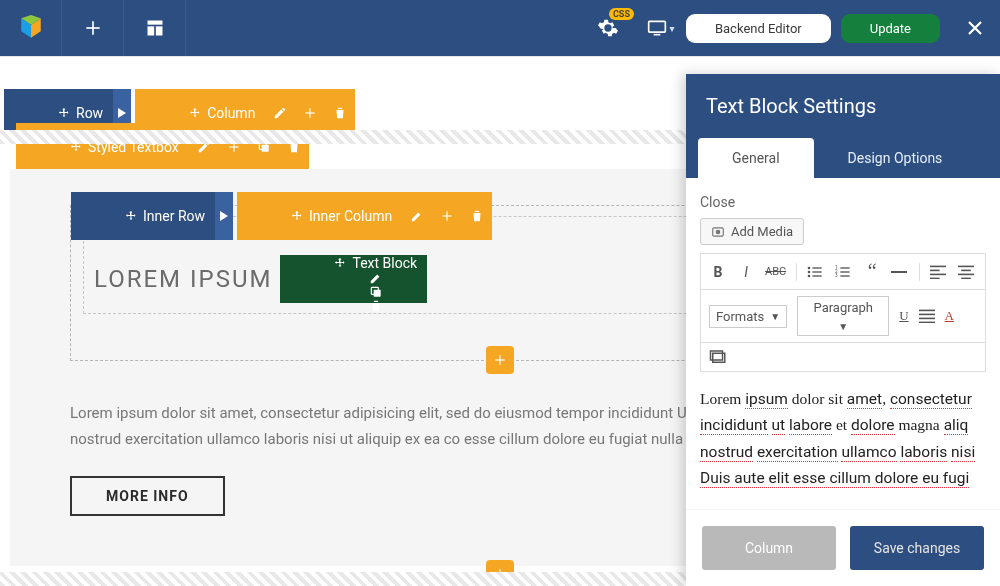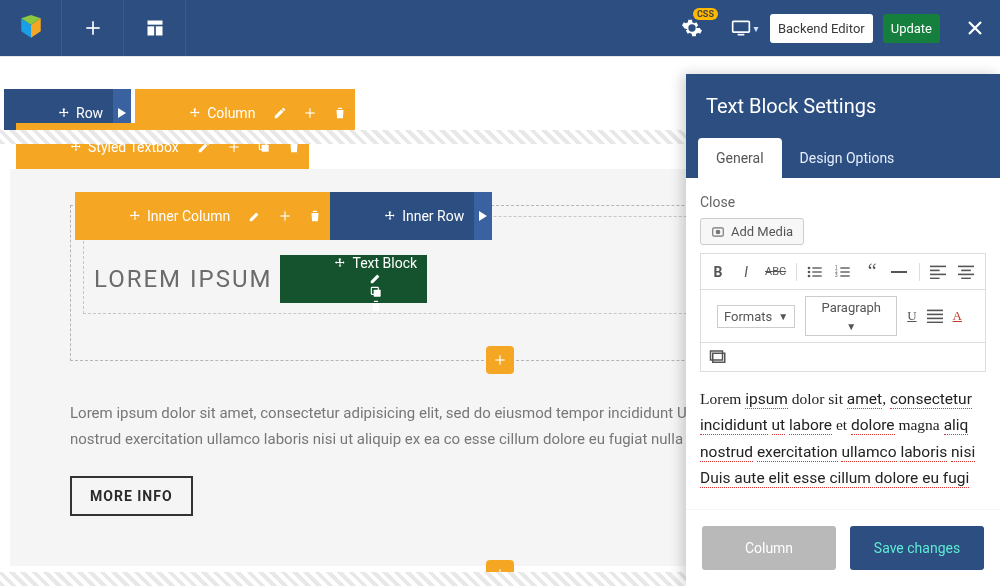--- a/index.html
+++ b/index.html
@@ -6,21 +6,21 @@
 body { width: 1000px; height: 586px; overflow: hidden; background: #fff; position: relative; }
 
 
 .topbar { height: 56px; background: #2c4e80; display: flex; align-items: center; color: #fff; }
 .topbar .logo-box { width: 62px; height: 56px; display: flex; align-items: center; justify-content: center; border-right: 1px solid rgba(255,255,255,0.08);}
 .topbar .tbtn { width: 62px; height: 56px; display: flex; align-items: center; justify-content: center; cursor: pointer; border-right: 1px solid rgba(255,255,255,0.08);}
 .topbar .spacer { flex: 1; }
 .topbar .gear { width: 56px; height:56px; display:flex; align-items:center; justify-content:center; position: relative; cursor:pointer;}
 .topbar .gear .css-badge { position:absolute; top:8px; right:2px; background:#ffb900; color:#444; font-size:9px; font-weight:700; padding:1px 4px; border-radius:6px;}
 .topbar .resp { width:50px; height:56px; display:flex; align-items:center; justify-content:center; cursor:pointer;}
-.topbar .btn { padding:7px 8px; border-radius:3px; font-size:13px; margin-right:10px; cursor:pointer; border:none;}
+.topbar .btn { padding:7px 29px; border-radius:9px; font-size:13px; margin-right:10px; cursor:pointer; border:none;}
 .btn-white { background:#fff; color:#3a3a3a; }
 .btn-blue { background:#15803d; color:#fff; }
 .topbar .close { width:50px; height:56px; display:flex; align-items:center; justify-content:center; cursor:pointer; font-size:22px; }
 
 
 .canvas { position:absolute; top:56px; left:0; right:0; bottom:0; background:#fff; overflow:hidden; border-top:1px solid #e6e6e6;}
 .scrollbar { position:absolute; right:0; top:56px; width:10px; height:30px; background:#c9c9c9;}
 
 .row-bar { display:flex; align-items:stretch; height:30px; margin-top:18px; margin-left:4px;}
 .pill { display:flex; align-items:center; height:48px; color:#fff; font-size:14px;padding-left:44px; }
@@ -36,51 +36,51 @@
 .content-frame { margin:16px 10px 0 10px; background:#f5f5f5; padding:30px 60px 50px 60px; position:relative;}
 
 .heading-row { display:flex; align-items:center; margin-top:28px;}
 .heading-text { font-size:24px; letter-spacing:2px; color:#6b6b6b; font-weight:400; margin-right:8px;}
 
 .dashed-wrap { border:1px dashed #b5b5b5; padding:10px 12px 46px 12px; margin-top:6px; position:relative;}
 .dashed-inner { border:1px dashed #c7c7c7; padding:10px;}
 .add-badge { position:absolute; left:50%; transform:translateX(-50%); bottom:-14px; width:28px; height:28px; background:#f5a623; border-radius:4px; display:flex; align-items:center; justify-content:center; color:#fff;}
 
 .para { color:#777; font-size:15px; line-height:1.7; margin-top:40px;}
-.more-btn { display:inline-block; margin-top:24px; border:2px solid #333; color:#2b2b2b; font-weight:700; font-size:14px; letter-spacing:1px; padding:10px 18px;}
+.more-btn { display:inline-block; margin-top:24px; border:2px solid #333; color:#2b2b2b; font-weight:700; font-size:14px; letter-spacing:1px; padding:10px 34px;}
 
 .edge-add { position:absolute; left:50%; transform:translateX(-50%); bottom:-2px; width:28px; height:28px; background:#f5a623; border-radius:4px 4px 0 0; display:flex; align-items:center; justify-content:center; color:#fff;}
 
 .hatch { position:absolute; left:0; right:0; height:14px; background:repeating-linear-gradient(45deg,#e8e8e8,#e8e8e8 4px,#fff 4px,#fff 8px);}
 .hatch.top { top:73px; }
 .hatch.bottom { bottom:0; }
 
 
 .panel { position:absolute; right:0; top:74px; width:314px; bottom:0; background:#fff; box-shadow:-4px 0 12px rgba(0,0,0,0.18); display:flex; flex-direction:column;}
 .panel-header { background:#2c4e80; color:#fff; padding:20px 20px; font-size:20px; font-weight:400;}
 .panel-tabs { background:#2c4e80; display:flex; padding-left:12px;}
-.panel-tabs .tab { padding:12px 18px; font-size:14px; color:#e6eefb; cursor:pointer; border-radius:4px 4px 0 0;}
+.panel-tabs .tab { padding:12px 34px; font-size:14px; color:#e6eefb; cursor:pointer; border-radius:4px 4px 0 0;}
 .panel-tabs .tab.active { background:#fff; color:#555;}
 .panel-body { flex:1; padding:16px 14px; overflow:hidden; }
 .panel-body .label { font-size:14px; color:#666; margin-bottom:8px;}
 .addmedia { display:inline-flex; align-items:center; gap:6px; border:1px solid #ccc; background:#f7f7f7; color:#555; font-size:13px; padding:5px 10px; border-radius:3px; cursor:pointer;}
 .wysiwyg-bar { border:1px solid #ddd; margin-top:8px; padding:6px 8px; display:flex; flex-wrap:wrap; gap:10px; align-items:center; font-family:Georgia,serif; color:#555; font-size:14px;}
 .wysiwyg-bar .tb { cursor:pointer; min-width:18px; text-align:center;}
 .wysiwyg-bar .sep { width:1px; height:18px; background:#ddd;}
-.wysiwyg-row2 { border:1px solid #ddd; border-top:none; padding:6px 16px; display:flex; align-items:center; gap:10px; font-size:13px; color:#555;}
+.wysiwyg-row2 { border:1px solid #ddd; border-top:none; padding:6px 8px; display:flex; align-items:center; gap:10px; font-size:13px; color:#555;}
 .wysiwyg-row2 select, .wysiwyg-row2 .faux-select { border:1px solid #ccc; padding:3px 6px; font-size:13px; background:#fff; color:#555;}
 .faux-select { display:inline-flex; align-items:center; gap:6px; cursor:pointer;}
 .wysiwyg-row3 { border:1px solid #ddd; border-top:none; padding:6px 8px; color:#555;}
 .editor-content { margin-top:14px; font-family:Georgia,"Times New Roman",serif; font-size:15.5px; line-height:1.7; color:#222;}
 .editor-content .miss { border-bottom:1px dotted #d33; }
 
 .panel-footer { padding:16px; display:flex; gap:14px; border-top:1px solid rgba(0,0,0,0.04);}
 .panel-footer button { flex:1; padding:14px 8px; font-size:14px; border:none; border-radius:3px; cursor:pointer;}
 .btn-close { background:#b9b9b9; color:#fff;}
-.btn-save { background:#2c4e80; color:#5eead4;}
+.btn-save { background:#2c4e80; color:#e5e5e5;}
 
 .ico { display:inline-flex; }
 svg { display:block; }
 
 .gray-block { position:absolute; right:74px; bottom:6px; width:52px; height:24px; background:#8a8a8a;}
 </style>
 </head>
 <body>
 
 <div class="topbar">
@@ -209,20 +209,35 @@
           </svg>
         </div>
     </div>
   </div>
 
   <div class="content-frame">
 
     <div class="dashed-wrap">
 
       <div style="position:absolute; top:-14px; left:0; display:flex;">
+        <div class="pill blue-pill">
+          <div class="seg">
+            <span class="ico">
+                <svg width="12" height="12" viewBox="0 0 24 24" fill="#fff">
+                  <path d="M12 2l3 3h-2v5h5V8l3 3-3 3v-2h-5v5h2l-3 3-3-3h2v-5H5v2l-3-3 3-3v2h5V5H8z"></path>
+                </svg>
+              </span>
+            <span>Inner Row</span>
+          </div>
+          <div class="arrowcap">
+              <svg width="8" height="10" viewBox="0 0 8 10" fill="#fff">
+                <path d="M0 0l8 5-8 5z"></path>
+              </svg>
+            </div>
+        </div>
         <div class="pill orange-pill" style="margin-left:4px;">
           <div class="seg">
             <span class="ico">
                 <svg width="12" height="12" viewBox="0 0 24 24" fill="#fff">
                   <path d="M12 2l3 3h-2v5h5V8l3 3-3 3v-2h-5v5h2l-3 3-3-3h2v-5H5v2l-3-3 3-3v2h5V5H8z"></path>
                 </svg>
               </span>
             <span>Inner Column</span>
           </div>
           <div class="iconbtn">
@@ -232,35 +247,20 @@
             </div>
           <div class="iconbtn">
               <svg width="14" height="14" viewBox="0 0 24 24" fill="#fff">
                 <path d="M11 4h2v16h-2z"></path>
                 <path d="M4 11h16v2H4z"></path>
               </svg>
             </div>
           <div class="iconbtn">
               <svg width="14" height="14" viewBox="0 0 24 24" fill="#fff">
                 <path d="M6 7h12l-1 14H7L6 7zm3-4h6l1 2H8l1-2z"></path>
-              </svg>
-            </div>
-        </div>
-        <div class="pill blue-pill">
-          <div class="seg">
-            <span class="ico">
-                <svg width="12" height="12" viewBox="0 0 24 24" fill="#fff">
-                  <path d="M12 2l3 3h-2v5h5V8l3 3-3 3v-2h-5v5h2l-3 3-3-3h2v-5H5v2l-3-3 3-3v2h5V5H8z"></path>
-                </svg>
-              </span>
-            <span>Inner Row</span>
-          </div>
-          <div class="arrowcap">
-              <svg width="8" height="10" viewBox="0 0 8 10" fill="#fff">
-                <path d="M0 0l8 5-8 5z"></path>
               </svg>
             </div>
         </div>
       </div>
 
       <div class="dashed-inner">
         <div class="heading-row">
           <span class="heading-text">LOREM IPSUM</span>
           <div class="pill green-pill">
             <div class="seg">

